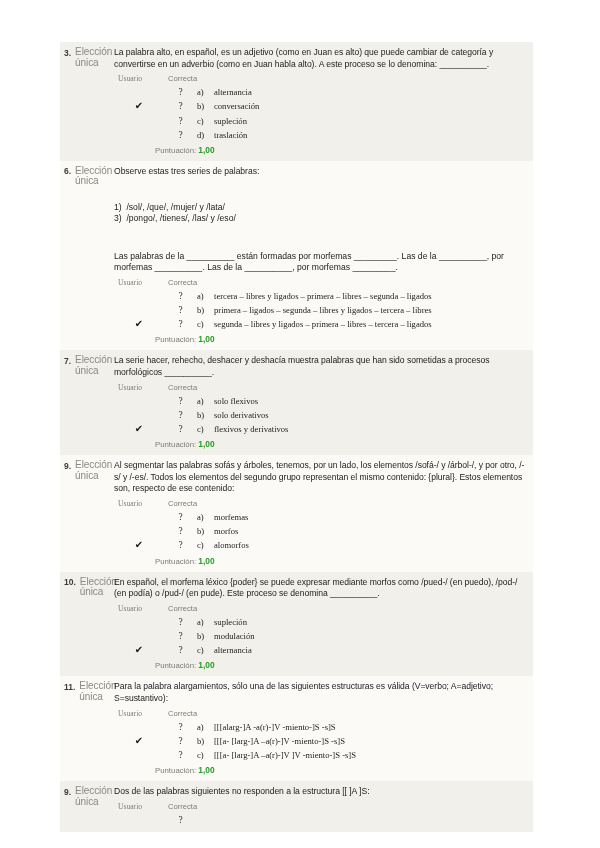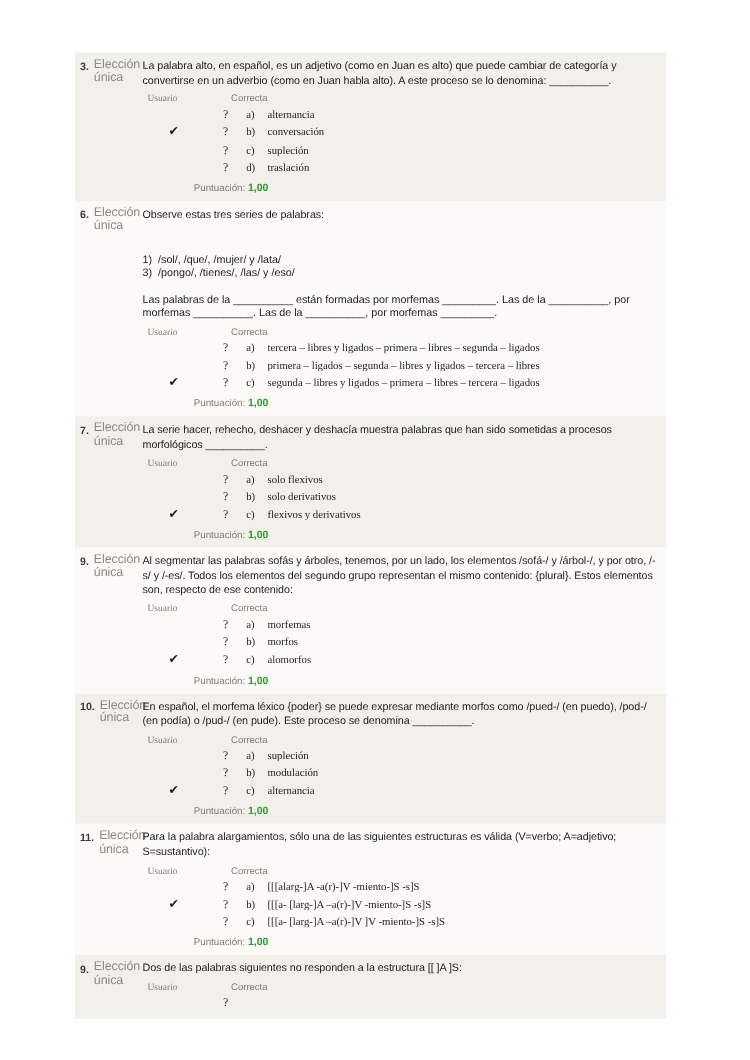--- a/index.html
+++ b/index.html
@@ -70,34 +70,34 @@
     letter-spacing: -0.05px;
   }
   .q-series {
     margin-top: 24px;
     font-size: 8.6px;
     line-height: 11.6px;
     color: #1c1c1c;
   }
   .q-series div { white-space: pre; }
   .q-text-2 {
-    margin-top: 9px;
+    margin-top: 26px;
     font-size: 8.6px;
     line-height: 11.6px;
     color: #1c1c1c;
   }
   .col-heads {
     margin-top: 3px;
     display: flex;
     font-size: 7.6px;
     color: #7d7d74;
     line-height: 11px;
   }
   .col-heads .ch-user { width: 50px; text-align: left; padding-left: 4px; font-family: Liberation Serif, serif; }
-  .col-heads .ch-correct { width: 46px; text-align: right; }
+  .col-heads .ch-correct { width: 46px; text-align: left; }
 
   .options { margin-top: 1px; }
   .opt-row {
     display: flex;
     align-items: baseline;
     height: 14.2px;
   }
   .opt-user {
     width: 50px;
     flex: 0 0 50px;

